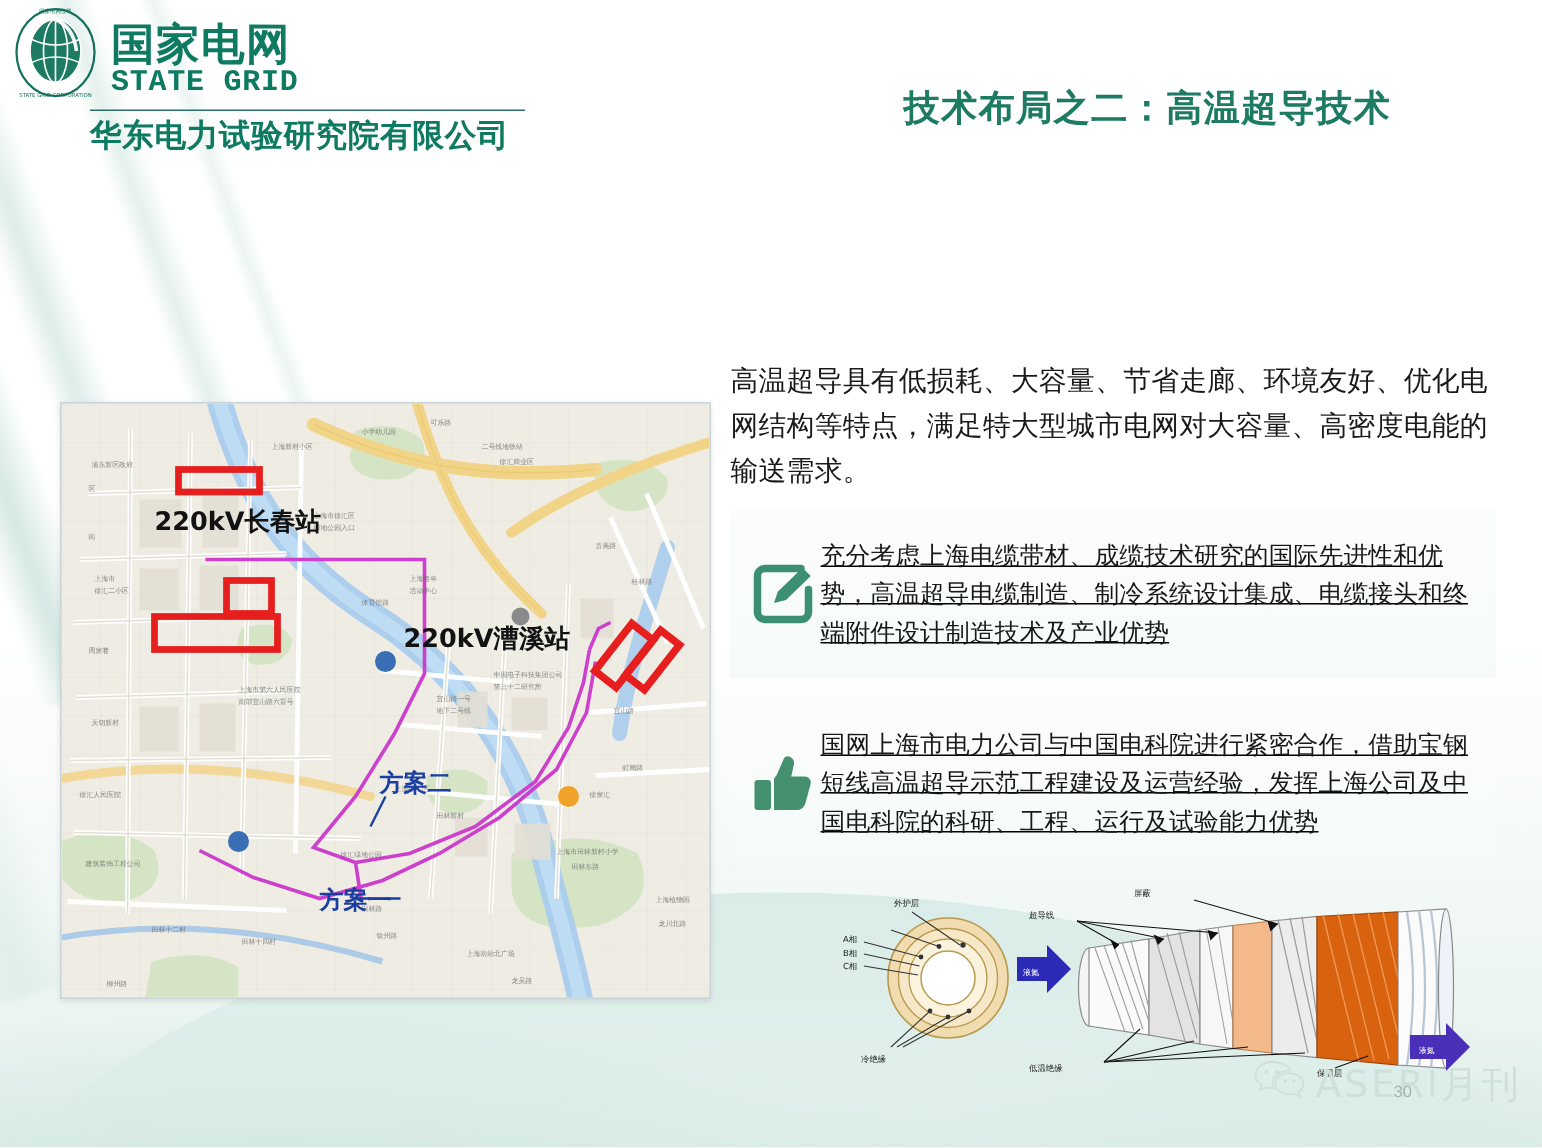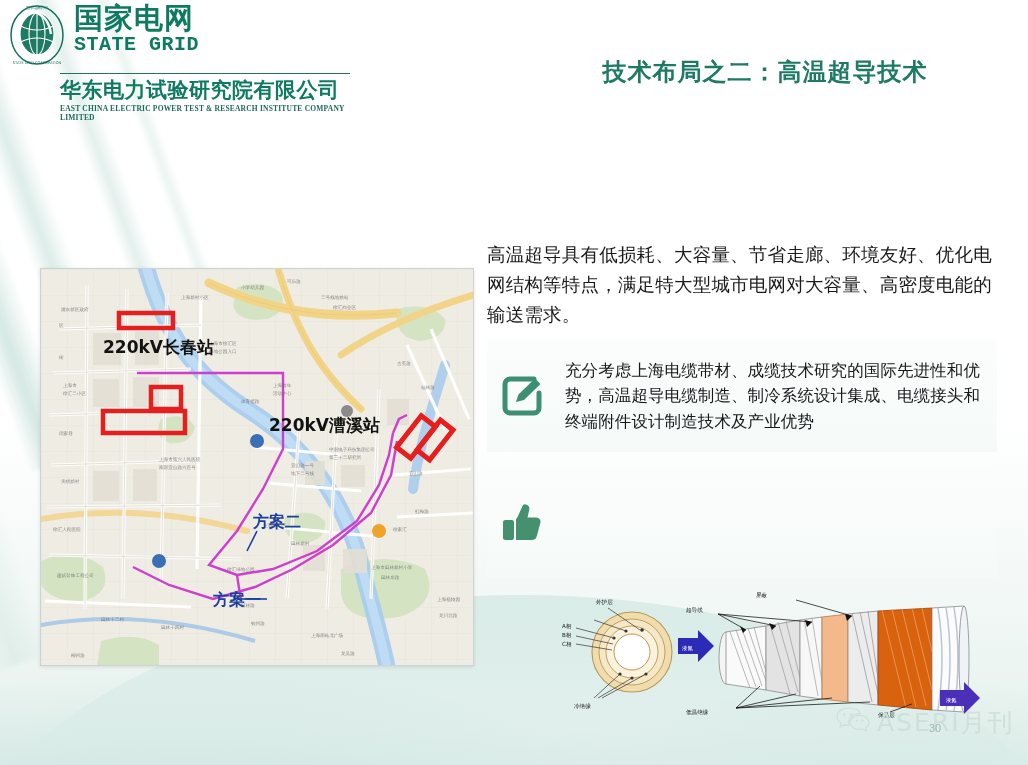--- a/index.html
+++ b/index.html
@@ -31,21 +31,21 @@
   .sw5{left:-110px;top:120px;width:70px;height:560px;transform:rotate(-20deg);opacity:.45;}
   .bottomwave{
     position:absolute;left:-40px;bottom:-130px;width:1120px;height:300px;
     border-radius:50% 50% 0 0 / 100% 100% 0 0;
     background:linear-gradient(180deg, rgba(197,226,219,.55) 0%, rgba(214,235,230,.35) 45%, rgba(255,255,255,0) 100%);
     pointer-events:none;
   }
 
   
   .logo-block{position:absolute;left:8px;top:4px;width:360px;}
-  .logo-row{display:flex;align-items:flex-start;gap:8px;}
+  .logo-row{display:flex;align-items:flex-end;gap:8px;}
   .sg-emblem{width:58px;height:62px;flex:0 0 58px;}
   .sg-words{line-height:1;}
   .sg-cn{font-family:"DejaVu Sans",sans-serif;font-weight:bold;font-size:29px;color:#0f7a62;letter-spacing:1px;}
   .sg-en{font-family:Liberation Mono, monospace;font-weight:bold;font-size:20px;color:#0f7a62;letter-spacing:.5px;margin-top:2px;}
   .rule{margin:7px 0 5px 52px;width:290px;height:1px;background:#2b6f60;}
   .co-cn{margin-left:52px;font-family:"DejaVu Sans",sans-serif;font-weight:bold;font-size:21px;color:#0f7a62;letter-spacing:.5px;line-height:1.1;}
   .co-en{margin-left:52px;font-family:"Liberation Serif","DejaVu Serif",serif;font-weight:bold;font-size:7.5px;color:#1d6a58;letter-spacing:.2px;margin-top:2px;}
 
   
   .slide-title{
@@ -68,23 +68,24 @@
   
   .lead{
     position:absolute;left:487px;top:240px;width:510px;
     font-family:"DejaVu Sans",sans-serif;
     font-size:18.5px;line-height:1.62;color:#1a1a1a;
     letter-spacing:.2px;
   }
   .card{
     position:absolute;left:487px;width:510px;
     background:linear-gradient(180deg,#fbfdfc 0%,#f5faf8 100%);
-    display:flex;align-items:center;gap:20px;
+    display:flex;align-items:center;gap:2px;
     padding:12px 14px 12px 12px;
     box-sizing:border-box;
+    text-decoration:underline;
   }
   #card1{top:340px;height:112px;}
   #card2{top:466px;height:112px;}
   .card-icon{flex:0 0 46px;width:46px;height:46px;}
   .card-text{
     font-family:"DejaVu Sans",sans-serif;
     font-size:16.5px;line-height:1.52;color:#16181a;letter-spacing:.1px;
   }
 
   
@@ -137,21 +138,20 @@
           </g>
         </svg>
       </span>
       <span class="sg-words">
         <div class="sg-cn">国家电网</div>
         <div class="sg-en">STATE GRID</div>
       </span>
     </div>
     <div class="rule"></div>
     <div class="co-cn">华东电力试验研究院有限公司</div>
-    <div class="co-en">EAST CHINA ELECTRIC POWER TEST &amp; RESEARCH INSTITUTE COMPANY LIMITED</div>
   </div>
 
   <div class="slide-title">技术布局之二：高温超导技术</div>
 
   <div class="map-panel">
     <svg class="map-canvas" viewBox="0 0 432 396" width="432" height="396">
       <defs>
         <pattern id="fineGrid" width="26" height="26" patternUnits="userSpaceOnUse">
           <path d="M26 0 L0 0 0 26" fill="none" stroke="#e0ddd3" stroke-width="1"></path>
         </pattern>
@@ -348,20 +348,21 @@
 
   <div class="card" id="card2">
     <span class="card-icon">
       <svg viewBox="0 0 46 46" width="46" height="46">
         <rect x="4" y="21" width="11" height="20" rx="2.2" fill="#45916f"></rect>
         <path d="M17 41 H32 A6 6 0 0 0 38 36.4 L41.4 23.6 A4 4 0 0 0 37.5 18.6 H28.5
                  L30.2 10.8 A4.4 4.4 0 0 0 26 5.2 A2.6 2.6 0 0 0 23.5 6.9
                  L18.8 17.6 L17 20.2 Z" fill="#45916f"></path>
       </svg>
     </span>
+    <span class="card-text">国网上海市电力公司与中国电科院进行紧密合作，借助宝钢短线高温超导示范工程建设及运营经验，发挥上海公司及中国电科院的科研、工程、运行及试验能力优势</span>
   </div>
 
   <div class="cable-fig">
     <svg viewBox="0 0 440 132" width="440" height="132">
 
       <g>
         <circle cx="72" cy="66" r="40" fill="#f0dcae" stroke="#b89a52" stroke-width="1.1"></circle>
         <circle cx="72" cy="66" r="33" fill="#f6e8c6" stroke="#b89a52" stroke-width=".9"></circle>
         <circle cx="72" cy="66" r="26" fill="#fbf3dd" stroke="#b89a52" stroke-width=".9"></circle>
         <circle cx="72" cy="66" r="18" fill="#ffffff" stroke="#b89a52" stroke-width="1"></circle>

